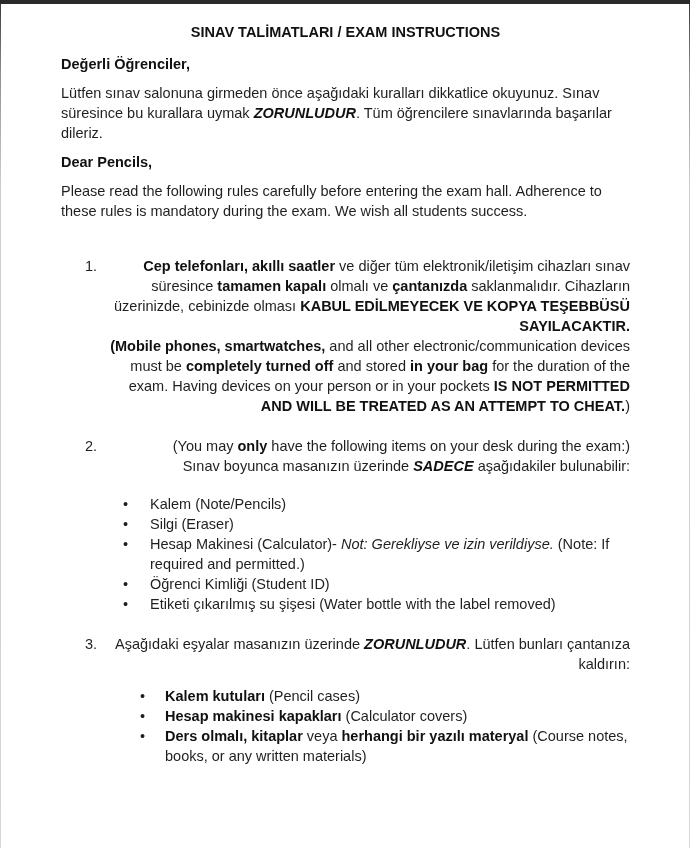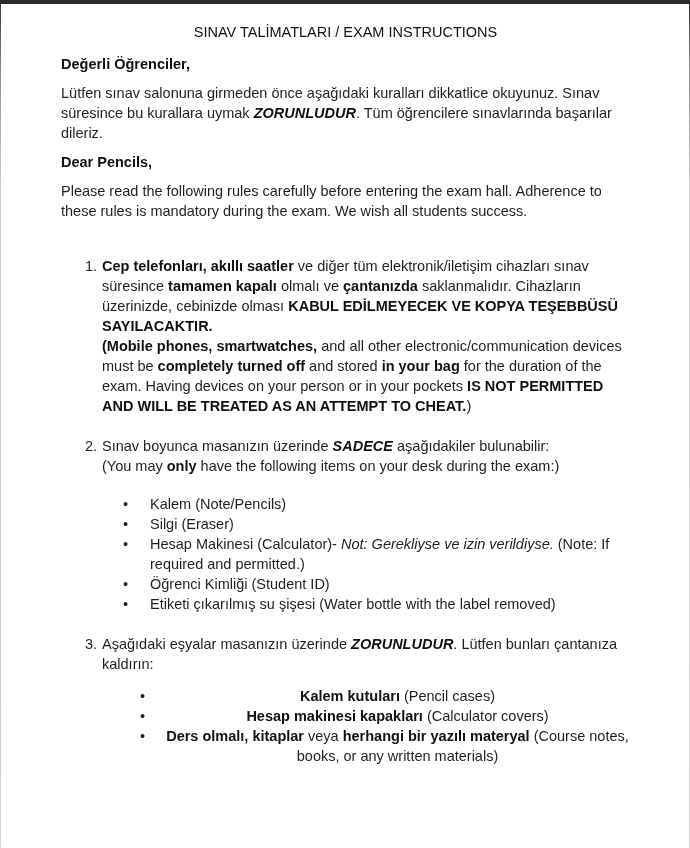--- a/index.html
+++ b/index.html
@@ -15,35 +15,35 @@
   .edge{position:absolute;top:0;bottom:0;width:1px;
     background:linear-gradient(to bottom,#3a3a3a 0px,#8f8f8f 70px,#cccccc 180px,#d6d6d6 100%);}
   .edge.left{left:0;}
   .edge.right{right:0;}
   .content{
     box-sizing:border-box;
     padding:18px 60px 0 61px;
     font-size:14.5px;line-height:20px;color:#1f1f1f;
   }
   .title{
-    text-align:center;font-weight:400;color:#111111;
+    text-align:center;font-weight:700;color:#111111;
     margin:0 0 12px 0;
   }
   .salutation{font-weight:700;color:#111111;margin:0 0 9px 0;}
   p.para{margin:0 0 9px 0;}
   .b{font-weight:700;color:#111111;}
   .i{font-style:italic;}
   ol.rules{list-style:none;margin:35px 0 0 0;padding:0;}
   ol.rules > li{position:relative;padding-left:41px;margin:0 0 20px 0;}
   ol.rules > li:last-child{margin-bottom:0;}
   .num{position:absolute;left:24px;top:0;}
-  .rule-p{margin:0;}
+  .rule-p{margin:0;text-align:right;}
   .rule-p.gap-after{margin-bottom:10px;}
   ul.items{list-style:none;margin:18px 0 0 0;padding:0;}
-  ul.items.tight{margin-top:12px;text-align:center;}
+  ul.items.tight{margin-top:12px;}
   ul.items > li{position:relative;}
   ul.lvl1 > li{padding-left:48px;}
   ul.lvl1 > li::before{content:"•";position:absolute;left:21px;top:0;}
   ul.lvl2 > li{padding-left:63px;}
   ul.lvl2 > li::before{content:"•";position:absolute;left:38px;top:0;}
 </style>
 </head>
 <body>
 
 <div class="page">
@@ -65,22 +65,22 @@
     <ol class="rules">
 
       <li>
         <span class="num">1.</span>
         <p class="rule-p"><span class="b">Cep telefonları, akıllı saatler</span><span> ve diğer tüm elektronik/iletişim cihazları sınav süresince </span><span class="b">tamamen kapalı</span><span> olmalı ve </span><span class="b">çantanızda</span><span> saklanmalıdır. Cihazların üzerinizde, cebinizde olması </span><span class="b">KABUL EDİLMEYECEK VE KOPYA TEŞEBBÜSÜ SAYILACAKTIR.</span></p>
         <p class="rule-p"><span class="b">(Mobile phones, smartwatches,</span><span> and all other electronic/communication devices must be </span><span class="b">completely turned off</span><span> and stored </span><span class="b">in your bag</span><span> for the duration of the exam. Having devices on your person or in your pockets </span><span class="b">IS NOT PERMITTED AND WILL BE TREATED AS AN ATTEMPT TO CHEAT.</span><span>)</span></p>
       </li>
 
       <li>
         <span class="num">2.</span>
+        <p class="rule-p"><span>(You may </span><span class="b">only</span><span> have the following items on your desk during the exam:)</span></p>
         <p class="rule-p"><span>Sınav boyunca masanızın üzerinde </span><span class="b i">SADECE</span><span> aşağıdakiler bulunabilir:</span></p>
-        <p class="rule-p"><span>(You may </span><span class="b">only</span><span> have the following items on your desk during the exam:)</span></p>
         <ul class="items lvl1">
           <li><span>Kalem (Note/Pencils)</span></li>
           <li><span>Silgi (Eraser)</span></li>
           <li><span>Hesap Makinesi (Calculator)- </span><span class="i">Not: Gerekliyse ve izin verildiyse.</span><span> (Note: If required and permitted.)</span></li>
           <li><span>Öğrenci Kimliği (Student ID)</span></li>
           <li><span>Etiketi çıkarılmış su şişesi (Water bottle with the label removed)</span></li>
         </ul>
       </li>
 
       <li>

